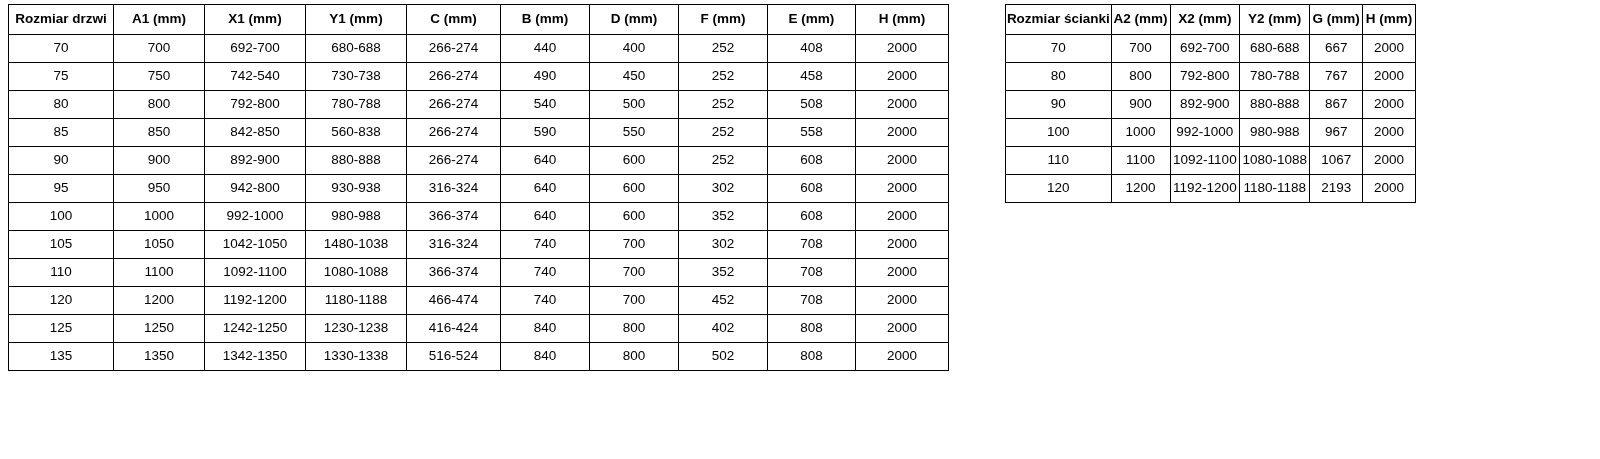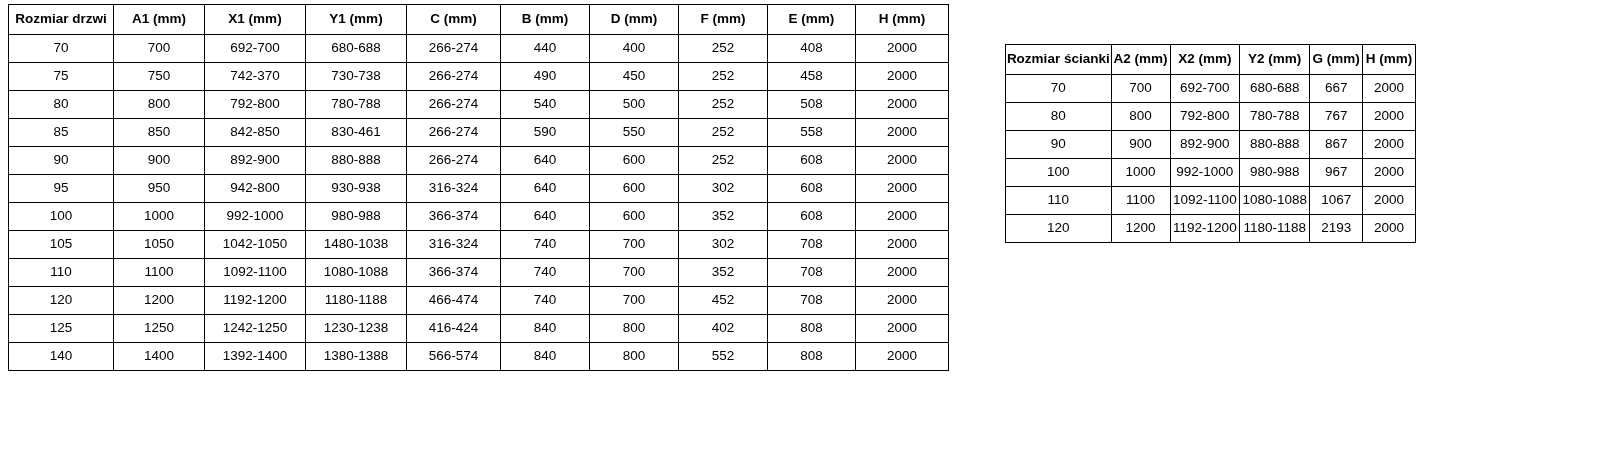--- a/index.html
+++ b/index.html
@@ -22,21 +22,20 @@
   .table-wrap {
     position: absolute;
   }
   #doors-table-wrap {
     left: 8px;
     top: 4px;
   }
   #wall-table-wrap {
     left: 1005px;
     top: 4px;
-    margin-top: 40px;
   }
   table.data {
     border-collapse: collapse;
     table-layout: fixed;
     background: #fff;
   }
   table.data th,
   table.data td {
     border: 1px solid #000000;
     text-align: center;
@@ -116,21 +115,21 @@
           <td>266-274</td>
           <td>440</td>
           <td>400</td>
           <td>252</td>
           <td>408</td>
           <td>2000</td>
         </tr>
         <tr>
           <td>75</td>
           <td>750</td>
-          <td>742-370</td>
+          <td>742-540</td>
           <td>730-738</td>
           <td>266-274</td>
           <td>490</td>
           <td>450</td>
           <td>252</td>
           <td>458</td>
           <td>2000</td>
         </tr>
         <tr>
           <td>80</td>
@@ -141,21 +140,21 @@
           <td>540</td>
           <td>500</td>
           <td>252</td>
           <td>508</td>
           <td>2000</td>
         </tr>
         <tr>
           <td>85</td>
           <td>850</td>
           <td>842-850</td>
-          <td>830-461</td>
+          <td>560-838</td>
           <td>266-274</td>
           <td>590</td>
           <td>550</td>
           <td>252</td>
           <td>558</td>
           <td>2000</td>
         </tr>
         <tr>
           <td>90</td>
           <td>900</td>
@@ -234,28 +233,28 @@
           <td>1242-1250</td>
           <td>1230-1238</td>
           <td>416-424</td>
           <td>840</td>
           <td>800</td>
           <td>402</td>
           <td>808</td>
           <td>2000</td>
         </tr>
         <tr>
-          <td>140</td>
-          <td>1400</td>
-          <td>1392-1400</td>
-          <td>1380-1388</td>
-          <td>566-574</td>
+          <td>135</td>
+          <td>1350</td>
+          <td>1342-1350</td>
+          <td>1330-1338</td>
+          <td>516-524</td>
           <td>840</td>
           <td>800</td>
-          <td>552</td>
+          <td>502</td>
           <td>808</td>
           <td>2000</td>
         </tr>
       </tbody>
     </table>
   </div>
 
   <div class="table-wrap" id="wall-table-wrap">
     <table class="data" id="wall-table">
       <colgroup>

